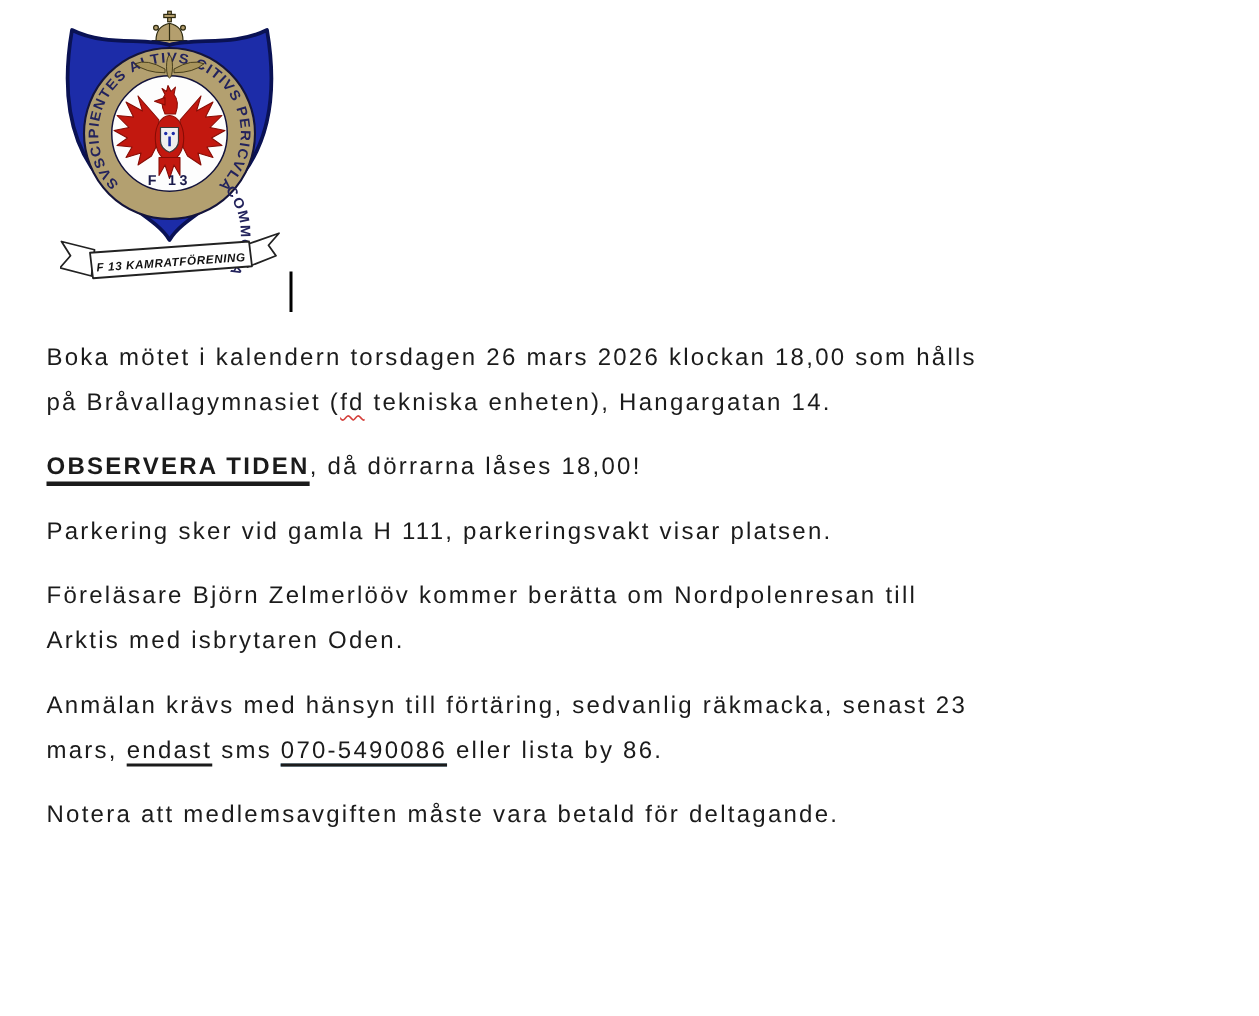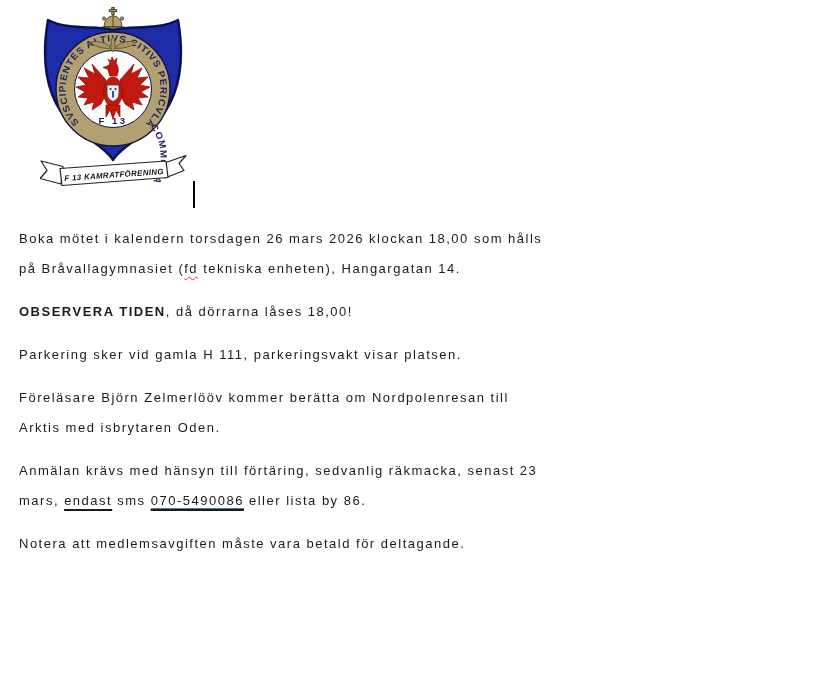--- a/index.html
+++ b/index.html
@@ -18,28 +18,29 @@
   }
   .logo-wrap{
     position:absolute;left:40px;top:6px;
     width:156px;height:205px;
   }
   .text-cursor{
     position:absolute;left:193px;top:181px;
     width:2px;height:27px;background:#000000;
   }
   .doc{
-    position:absolute;left:19px;top:224px;width:790px;
-    font-size:13px;line-height:30px;letter-spacing:1.5px;
+    position:absolute;left:31px;top:224px;width:790px;
+    font-size:16px;line-height:30px;letter-spacing:1.5px;
     color:var(--text-color);
   }
   .para{margin:0 0 13px 0;}
   .para.empty{height:30px;}
   .r-bold-underline{
     font-weight:bold;
+    text-decoration:underline;
     text-decoration-thickness:3px;
     text-underline-offset:5px;
   }
   .r-underline{
     text-decoration:underline;
     text-decoration-thickness:1.5px;
     text-underline-offset:4px;
     text-align:right;
   }
   .r-squiggle{

